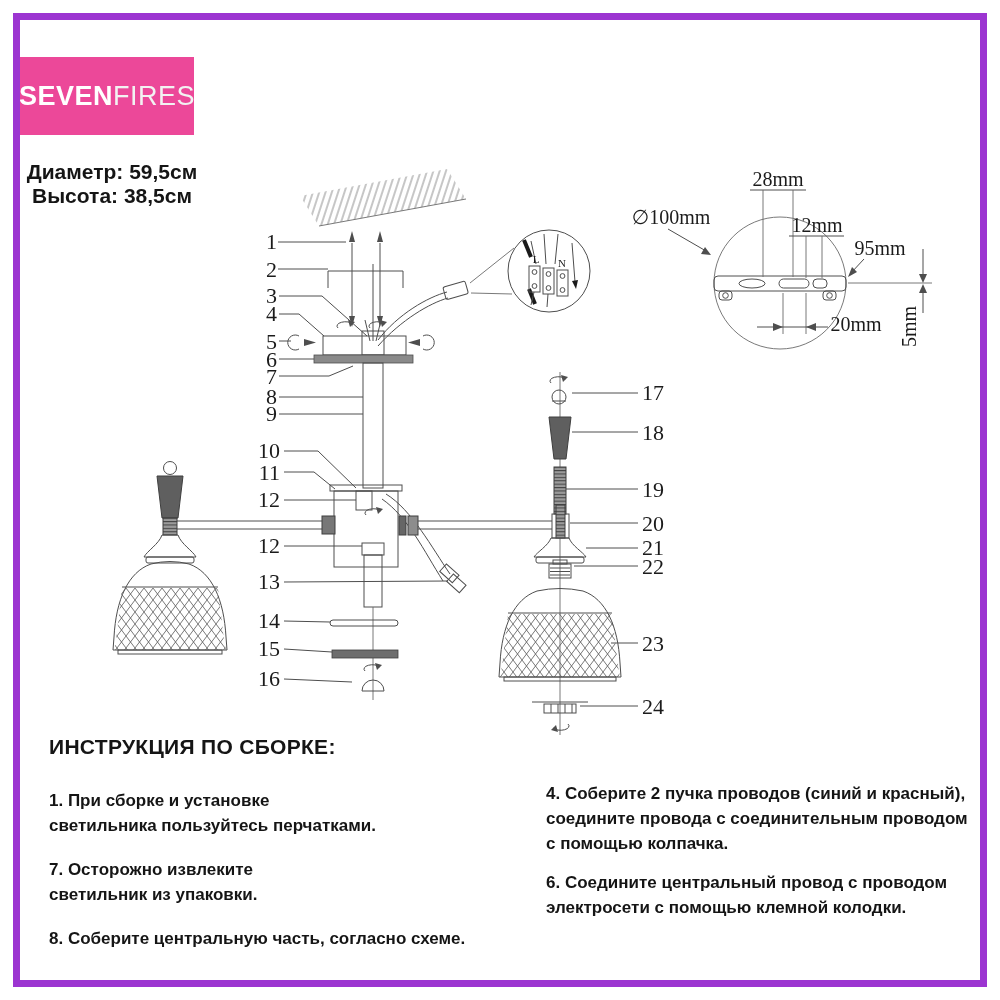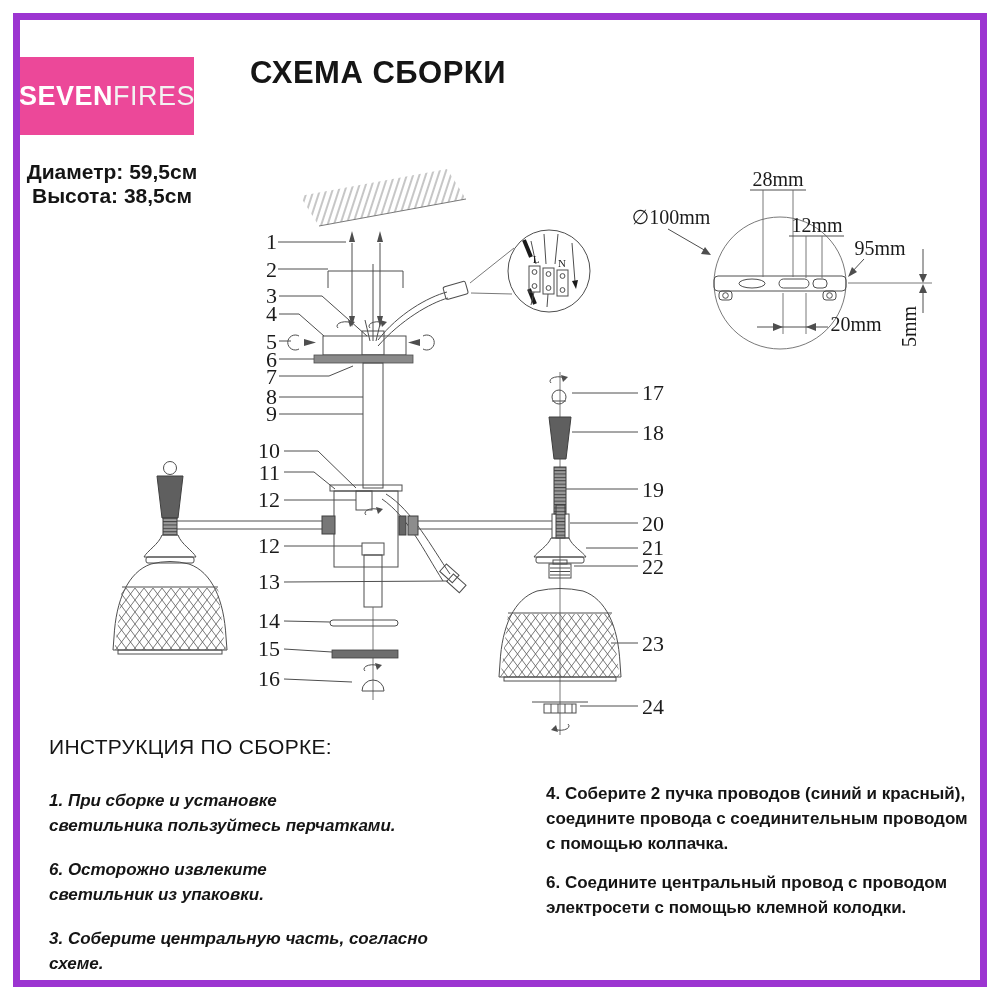--- a/index.html
+++ b/index.html
@@ -8,23 +8,23 @@
   .frame{position:absolute;left:13px;top:13px;right:13px;bottom:13px;
          border:7px solid #9c35d1;pointer-events:none;}
   .logo{position:absolute;left:20px;top:57px;width:174px;height:78px;background:#ec4899;
         display:flex;align-items:center;justify-content:center;letter-spacing:.5px;}
   .logo .b{color:#fff;font-weight:800;font-size:27px;}
   .logo .l{color:#f2f2f2;font-weight:300;font-size:27px;}
   .title{position:absolute;left:250px;top:52px;font-weight:700;font-size:31px;line-height:42px;
          letter-spacing:.5px;}
   .specs{position:absolute;left:22px;top:160px;width:180px;text-align:center;
          font-weight:600;font-size:21px;line-height:24px;}
-  .instr-head{position:absolute;left:49px;top:735px;font-weight:400;font-size:21px;letter-spacing:.3px;}
+  .instr-head{position:absolute;left:49px;top:735px;font-weight:700;font-size:21px;letter-spacing:.3px;}
   .instr-col{position:absolute;font-size:17px;font-weight:600;line-height:25px;}
-  .instr-col.left{left:49px;top:788px;width:430px;font-style:italic;}
+  .instr-col.left{left:49px;top:788px;width:430px;}
   .instr-col.right{left:510px;top:781px;width:465px;margin-left:36px;}
   .instr{white-space:pre-line;margin-bottom:19px;}
   .instr-col.right .instr{margin-bottom:14px;}
   svg{position:absolute;left:0;top:0;}
   svg text{font-family:"Liberation Serif","DejaVu Serif",serif;fill:#1b1b1b;}
   .ln{stroke:#4e4e4e;fill:none;stroke-width:1;}
   .lnT{stroke:#6a6a6a;fill:none;stroke-width:0.9;}
   .num{font-size:22px;}
   .dim{font-size:20px;}
 </style>
@@ -294,36 +294,35 @@
       <text class="num" x="642" y="714">24</text>
     </g>
   </svg>
 
   <div class="logo">
     <span class="b">SEVEN</span>
       <span class="l">FIRES</span>
   </div>
 
   <div class="title">
-    <div>СХЕМА СБОРКИ</div>
   </div>
 
   <div class="specs">
     <div>Диаметр: 59,5см</div>
     <div>Высота: 38,5см</div>
   </div>
 
   <div class="instr-head">ИНСТРУКЦИЯ ПО СБОРКЕ:</div>
 
   <div class="instr-col left">
     <div class="instr">1. При сборке и установке
 светильника пользуйтесь перчатками.</div>
-    <div class="instr">6. Осторожно извлеките
+    <div class="instr">7. Осторожно извлеките
 светильник из упаковки.</div>
-    <div class="instr">3. Соберите центральную часть, согласно схеме.</div>
+    <div class="instr">8. Соберите центральную часть, согласно схеме.</div>
   </div>
 
   <div class="instr-col right">
     <div class="instr">4. Соберите 2 пучка проводов (синий и красный),
 соедините провода с соединительным проводом
 с помощью колпачка.</div>
     <div class="instr">6. Соедините центральный провод с проводом
 электросети с помощью клемной колодки.</div>
   </div>
 

